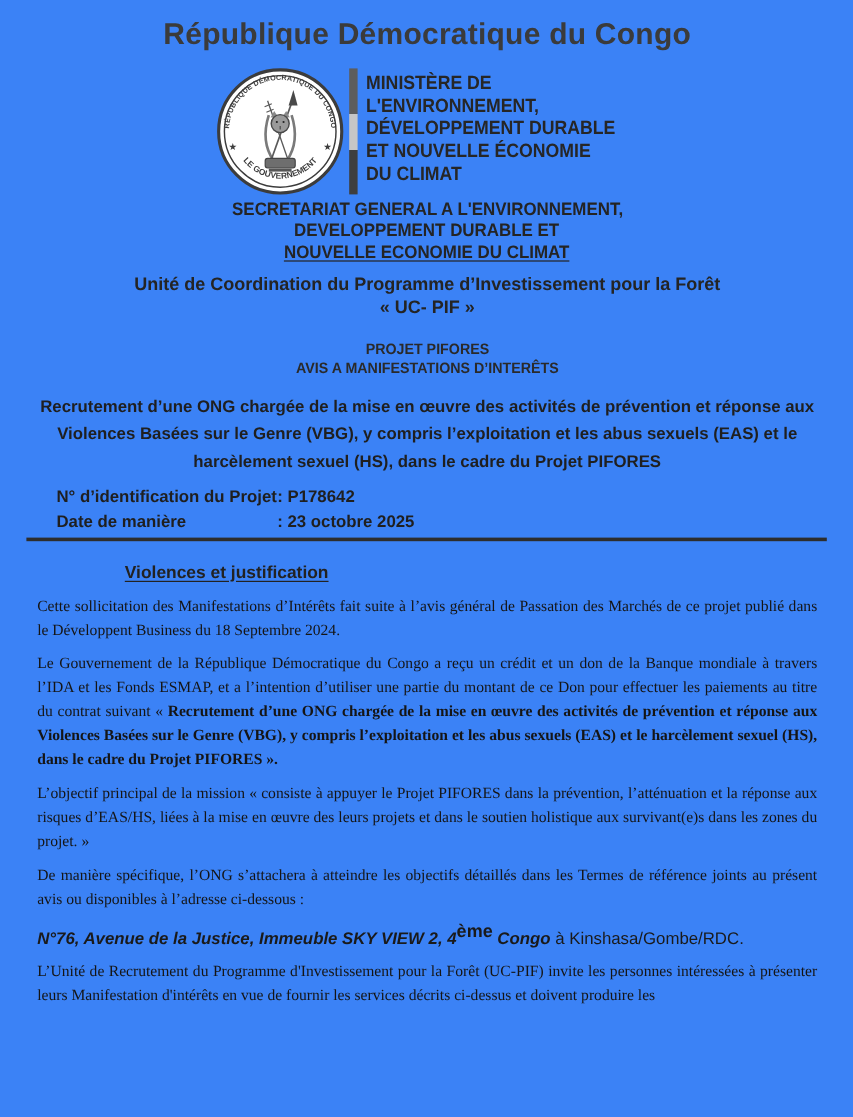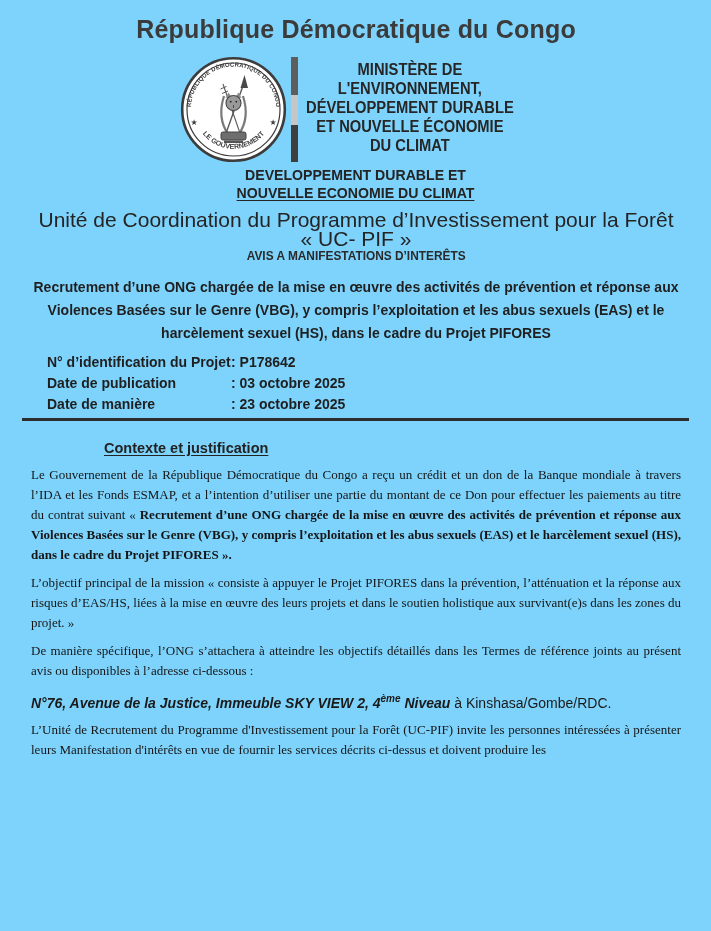--- a/index.html
+++ b/index.html
@@ -1,69 +1,69 @@
 <!DOCTYPE html>
 <html><head>
 <meta charset="utf-8">
 <style>
   * { margin:0; padding:0; box-sizing:border-box; }
   html,body { background:#ffffff; }
   body { width:711px; }
   .page {
-    position:relative; width:711px; height:931px; background:#7dd3fc; overflow:hidden;
+    position:relative; width:711px; height:931px; background:#3b82f6; overflow:hidden;
     padding:0 30px 0 31px; font-family:"Liberation Serif", serif; color:#1c1c1c;
   }
   .doc-title {
     margin-top:15px; text-align:center; font-family:"Liberation Sans", sans-serif;
     font-weight:700; font-size:25px; color:#3b3b3b; letter-spacing:0.2px;
   }
   .header-row { margin-top:12px; display:flex; justify-content:center; align-items:flex-start; height:107px; }
   .seal { width:107px; height:107px; flex:0 0 auto; }
   .seal-arc-text { font-family:"Liberation Sans",sans-serif; font-size:6px; font-weight:700; fill:#3d3d3d; letter-spacing:0.15px; text-anchor:middle; }
   .seal-arc-text-bottom { font-family:"Liberation Sans",sans-serif; font-size:7px; font-weight:700; fill:#3d3d3d; text-anchor:middle; }
   .seal-star { font-size:8px; fill:#3d3d3d; text-anchor:middle; font-family:"DejaVu Sans",sans-serif; }
   .flag-bar { width:7px; height:105px; display:flex; flex-direction:column; margin:1px 0 0 4px; }
   .flag-seg1 { height:38px; background:#5d5d5d; }
   .flag-seg2 { height:30px; background:#c6c6c6; }
   .flag-seg3 { height:37px; background:#3e3e3e; }
   .ministry {
     font-family:"Liberation Sans",sans-serif; font-weight:700; font-size:16px; line-height:19px;
-    color:#262626; padding-top:4px; width:228px; margin-left:7px;text-align:center;
+    color:#262626; padding-top:4px; width:228px; margin-left:7px;
   }
   .ministry .m-line { transform:scaleX(0.92); transform-origin:left center; white-space:nowrap; }
   .secretariat {
     margin-top:3px; text-align:center; font-family:"Liberation Sans",sans-serif;
     font-weight:700; font-size:15px; line-height:18px; color:#242424;
   }
   .secretariat .s-inner { display:inline-block; transform:scaleX(0.94); white-space:nowrap; }
   .underlined { text-decoration:underline; text-underline-offset:2px; }
   .unite {
     margin-top:8px; text-align:center; font-family:"Liberation Sans",sans-serif;
-    font-weight:400; font-size:21px; line-height:19px; color:#242424;
+    font-weight:700; font-size:15px; line-height:19px; color:#242424;
   }
   .center-line { text-align:center; font-family:"Liberation Sans",sans-serif; font-weight:700; font-size:12.5px; line-height:16px; color:#2a2a2a; }
   .center-line .c-inner { display:inline-block; transform:scaleX(0.95); white-space:nowrap; }
   .mt-project { margin-top:17px; }
   .mt-item { }
   .notice-heading {
     margin-top:12px; text-align:center; font-family:"Liberation Sans",sans-serif;
     font-weight:700; font-size:14px; line-height:23px; color:#1f1f1f;
   }
   .info-block { margin-top:7px; font-family:"Liberation Sans",sans-serif; font-weight:700; font-size:14px; line-height:21px; color:#1f1f1f; }
   .info-label { display:inline-block; min-width:200px;padding-left:16px; }
   .rule { height:3px; background:#2d2d2d; margin:3px -8px 0 -9px; }
   .section-heading {
     margin:19px 0 0 73px; display:inline-block; font-family:"Liberation Sans",sans-serif;
     font-weight:700; font-size:14.5px; color:#222; text-decoration:underline; text-underline-offset:2px;
   }
   p.body { margin-top:8px; font-size:13px; line-height:20px; text-align:justify; color:#151515; }
   p.body .b { font-weight:700; }
   .address { margin-top:9px; font-family:"Liberation Sans",sans-serif; font-size:14px; line-height:18px; color:#1a1a1a; }
   .addr-b { font-weight:700; font-style:italic; }
-  .address sup { font-size:10px; font-weight:700; font-style:italic; }
+  .address sup { font-size:15px; font-weight:700; }
   .p4 { margin-top:9px; }
 </style>
 </head>
 <body>
 
 <div class="page">
 
   <h1 class="doc-title">République Démocratique du Congo</h1>
 
   <div class="header-row">
@@ -106,53 +106,53 @@
     <div class="ministry">
       <div class="m-line">MINISTÈRE DE</div>
       <div class="m-line">L'ENVIRONNEMENT,</div>
       <div class="m-line">DÉVELOPPEMENT DURABLE</div>
       <div class="m-line">ET NOUVELLE ÉCONOMIE</div>
       <div class="m-line">DU CLIMAT</div>
     </div>
   </div>
 
   <div class="secretariat">
+    <div><span class="s-inner">SECRETARIAT GENERAL A L'ENVIRONNEMENT,</span></div>
     <div><span class="s-inner">DEVELOPPEMENT DURABLE ET</span></div>
     <div><span class="s-inner underlined">NOUVELLE ECONOMIE DU CLIMAT</span></div>
   </div>
 
   <div class="unite">
     <div>Unité de Coordination du Programme d’Investissement pour la Forêt</div>
     <div>« UC- PIF »</div>
   </div>
 
+  <div class="center-line mt-project"><span class="c-inner">PROJET PIFORES</span></div>
   <div class="center-line mt-item"><span class="c-inner">AVIS A MANIFESTATIONS D’INTERÊTS</span></div>
 
   <div class="notice-heading">Recrutement d’une ONG chargée de la mise en œuvre des activités de prévention et réponse aux Violences Basées sur le Genre (VBG), y compris l’exploitation et les abus sexuels (EAS) et le harcèlement sexuel (HS), dans le cadre du Projet PIFORES</div>
 
   <div class="info-block">
     <div class="info-row">
       <span class="info-label">N° d’identification du Projet</span><span>: P178642</span>
     </div>
     <div class="info-row">
-      <span class="info-label">Date de publication</span><span>: 03 octobre 2025</span>
-    </div>
-    <div class="info-row">
       <span class="info-label">Date de manière</span><span>: 23 octobre 2025</span>
     </div>
   </div>
 
   <div class="rule"></div>
 
-  <div><span class="section-heading">Contexte et justification</span></div>
+  <div><span class="section-heading">Violences et justification</span></div>
 
+  <p class="body">Cette sollicitation des Manifestations d’Intérêts fait suite à l’avis général de Passation des Marchés de ce projet publié dans le Développent Business du 18 Septembre 2024.</p>
 
   <p class="body"><span>Le Gouvernement de la République Démocratique du Congo a reçu un crédit et un don de la Banque mondiale à travers l’IDA et les Fonds ESMAP, et a l’intention d’utiliser une partie du montant de ce Don pour effectuer les paiements au titre du contrat suivant « </span><span class="b">Recrutement d’une ONG chargée de la mise en œuvre des activités de prévention et réponse aux Violences Basées sur le Genre (VBG), y compris l’exploitation et les abus sexuels (EAS) et le harcèlement sexuel (HS), dans le cadre du Projet PIFORES ».</span></p>
 
   <p class="body">L’objectif principal de la mission « consiste à appuyer le Projet PIFORES dans la prévention, l’atténuation et la réponse aux risques d’EAS/HS, liées à la mise en œuvre des leurs projets et dans le soutien holistique aux survivant(e)s dans les zones du projet. »</p>
 
   <p class="body p4">De manière spécifique, l’ONG s’attachera à atteindre les objectifs détaillés dans les Termes de référence joints au présent avis ou disponibles à l’adresse ci-dessous :</p>
 
-  <p class="address"><span class="addr-b">N°76, Avenue de la Justice, Immeuble SKY VIEW 2, 4</span><sup>ème</sup><span class="addr-b"> Niveau</span><span> à Kinshasa/Gombe/RDC.</span></p>
+  <p class="address"><span class="addr-b">N°76, Avenue de la Justice, Immeuble SKY VIEW 2, 4</span><sup>ème</sup><span class="addr-b"> Congo</span><span> à Kinshasa/Gombe/RDC.</span></p>
 
   <p class="body">L’Unité de Recrutement du Programme d'Investissement pour la Forêt (UC-PIF) invite les personnes intéressées à présenter leurs Manifestation d'intérêts en vue de fournir les services décrits ci-dessus et doivent produire les</p>
 
 </div>
 
 </body></html>

